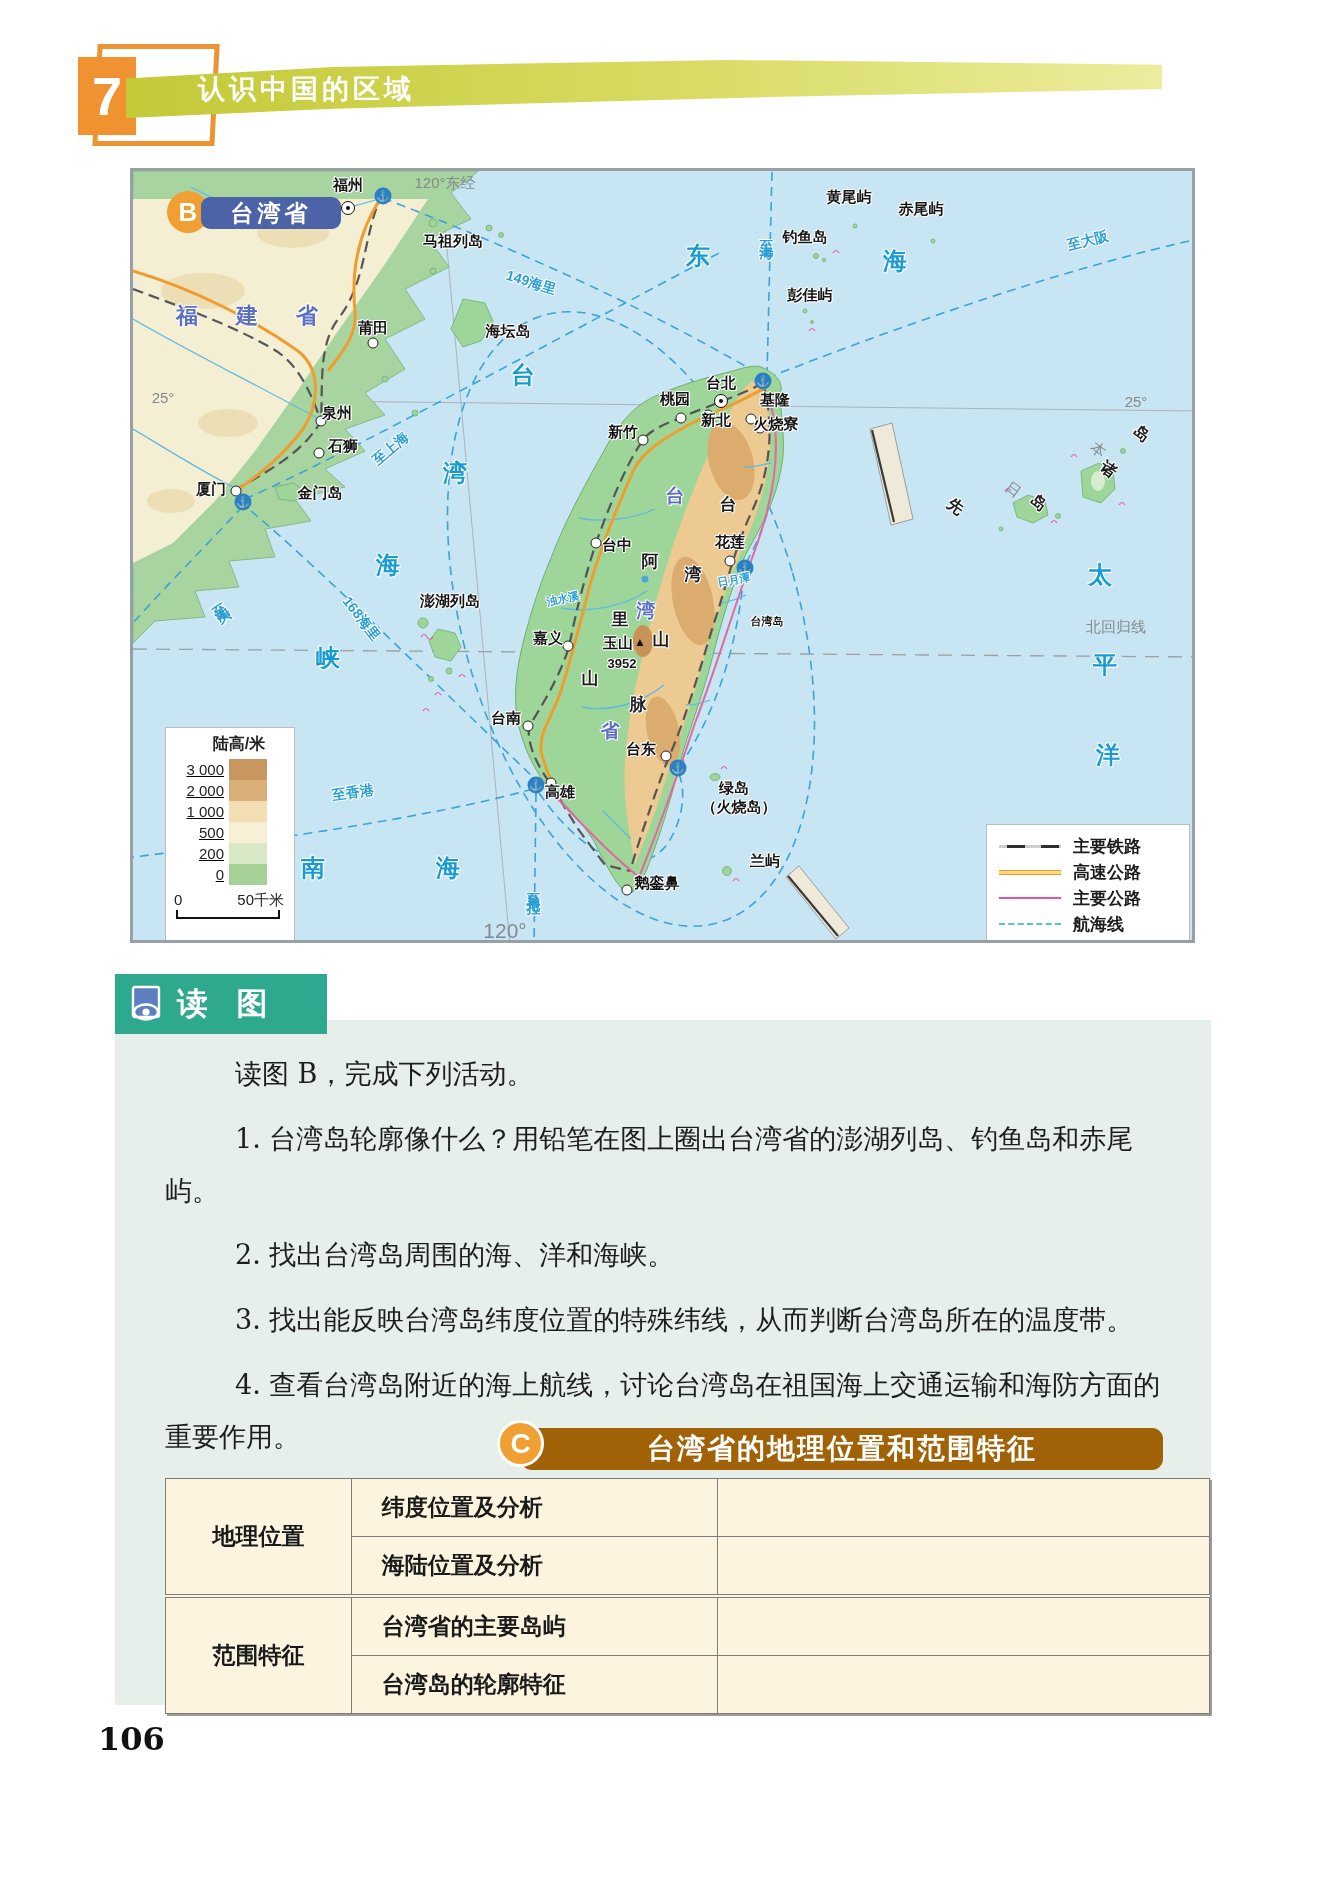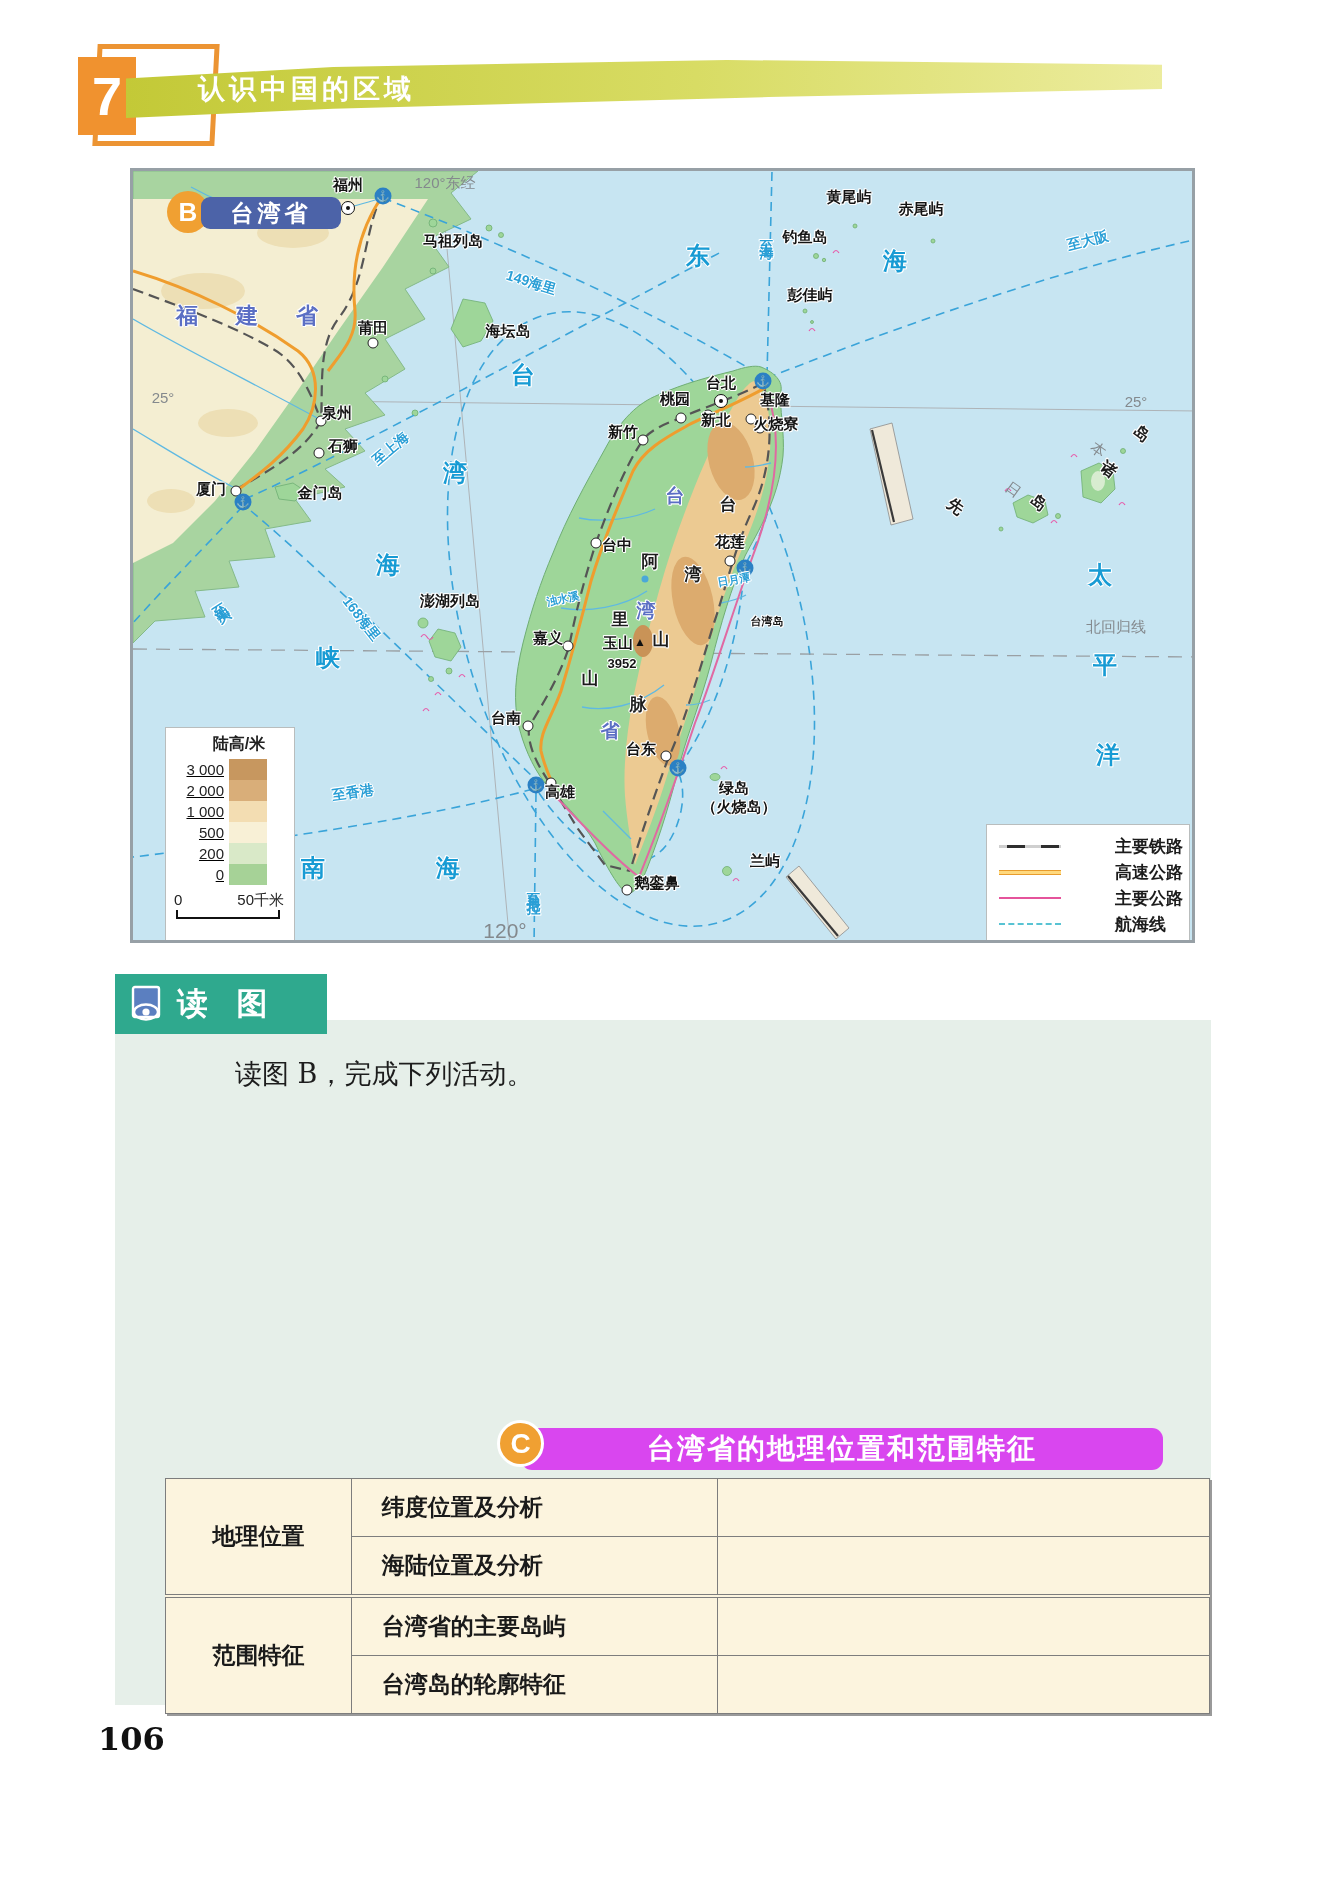--- a/index.html
+++ b/index.html
@@ -53,40 +53,40 @@
   #elev .ttl{font-size:16px;font-weight:bold;color:#222;text-align:center;margin:2px 0 4px 18px;}
   .elv-row{display:flex;align-items:center;height:21px;text-decoration:underline;}
   .elv-num{width:58px;text-align:right;font-size:15px;color:#222;margin-right:5px;}
   .elv-sw{width:38px;height:21px;}
   #elev .scale{display:flex;justify-content:space-between;font-size:15px;color:#222;
     margin:6px 10px 0 8px;}
   #elev .bar{height:7px;border-left:2px solid #111;border-right:2px solid #111;
     border-bottom:2px solid #111;margin:0 14px 0 10px;}
   #linleg{position:absolute;left:853px;top:653px;width:204px;height:119px;background:#fff;
     border:1px solid #b9bdbd;z-index:25;padding:8px 0 0 12px;box-sizing:border-box;}
-  .lin-row{display:flex;align-items:center;height:26px;gap:42px;}
+  .lin-row{display:flex;align-items:center;height:26px;}
   .lin-samp{width:62px;margin-right:12px;}
   .s-rail{height:3px;background:repeating-linear-gradient(90deg,#cfcfcf 0 8px,#2e2e2e 8px 26px,#cfcfcf 26px 34px);}
   .s-exp{height:5px;background:linear-gradient(#e89c2d 28%,#ffd97e 28% 72%,#e89c2d 72%);}
   .s-road{height:2.5px;background:#e5539b;}
   .s-sea{height:0;border-top:2.5px dashed #58c3d3;}
   .lin-lab{font-size:17px;font-weight:bold;color:#1c1c1c;}
   
   #read-panel{position:absolute;left:115px;top:1020px;width:1096px;height:685px;background:#e6efe9;}
   #read-badge{position:absolute;left:115px;top:974px;width:212px;height:60px;background:#2fa98e;
     display:flex;align-items:center;z-index:5;}
   #read-badge .txt{color:#fff;font-size:31px;font-weight:bold;letter-spacing:10px;margin-left:10px;}
   #read-badge svg{margin-left:14px;}
   #read-body{position:absolute;left:50px;top:28px;width:1010px;
     font-family:"DejaVu Serif",serif;font-size:27px;color:#1d1d1d;line-height:1.92;}
   #read-body p{margin:0 0 13px 0;text-indent:70px;}
   
   #tablec-badge{position:absolute;left:497px;top:1420px;z-index:6;}
   #tablec-badge .badge-circle{width:47px;height:47px;font-size:28px;border:3px solid #fff;box-sizing:border-box;}
-  #tablec-badge .pill{position:absolute;left:24px;top:8px;width:642px;height:42px;background:#d946ef;
+  #tablec-badge .pill{position:absolute;left:24px;top:8px;width:642px;height:42px;background:#a16207;
     border-radius:11px;color:#fff;font-size:28px;font-weight:bold;letter-spacing:2px;
     display:flex;align-items:center;justify-content:center;}
   #tbl{position:absolute;left:165px;top:1478px;width:1045px;border-collapse:collapse;
     background:#fcf4de;box-shadow:2px 2px 0 #9a9a9a;}
   #tbl td{border:1.6px solid #7d7d7d;height:55px;font-size:23px;color:#1a1a1a;}
   #tbl .gh{width:188px;text-align:center;font-weight:bold;}
   #tbl .sub{width:344px;font-weight:bold;padding-left:30px;}
   #tbl .blank{width:505px;}
   #tbl tr.grp-sep td{border-top:4px double #7d7d7d;}
   
@@ -402,20 +402,27 @@
       <div class="lin-row">
         <div class="lin-samp s-sea"></div>
         <span class="lin-lab">航海线</span>
       </div>
     </div>
 </div>
 
 <div id="read-panel">
   <div id="read-body">
     <p>读图 B，完成下列活动。</p>
+    <div id="read-items">
+        <p>1. 台湾岛轮廓像什么？用铅笔在图上圈出台湾省的澎湖列岛、钓鱼岛和赤尾屿。</p>
+        <p>2. 找出台湾岛周围的海、洋和海峡。</p>
+        <p>3. 找出能反映台湾岛纬度位置的特殊纬线，从而判断台湾岛所在的温度带。</p>
+        <p>4. 查看台湾岛附近的海上航线，讨论台湾岛在祖国海上交通运输和海防方面的重要作用。</p>
+        <p>5. 试着把下表填写完整。</p>
+      </div>
   </div>
 </div>
 <div id="read-badge">
   <svg width="38" height="38" viewBox="0 0 38 38">
     <rect x="4" y="2" width="26" height="30" rx="2" fill="#5b7fc0" stroke="#fff" stroke-width="2.4"></rect>
     <ellipse cx="17" cy="27" rx="12" ry="7.5" fill="none" stroke="#fff" stroke-width="2.4"></ellipse>
     <circle cx="17" cy="27" r="3.6" fill="#fff"></circle>
   </svg>
   <span class="txt">读 图</span>
 </div>

